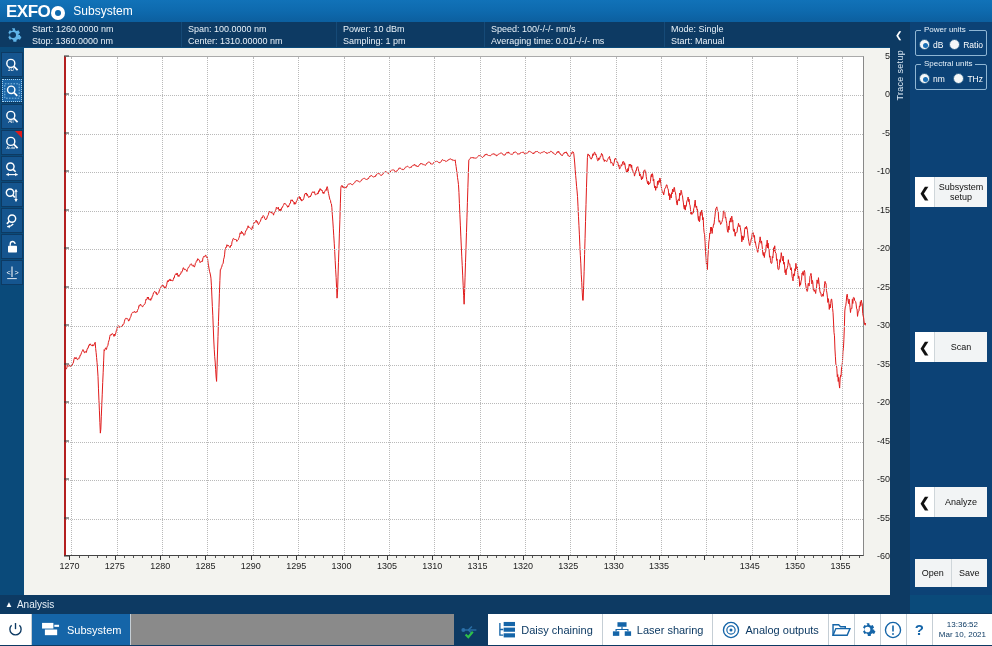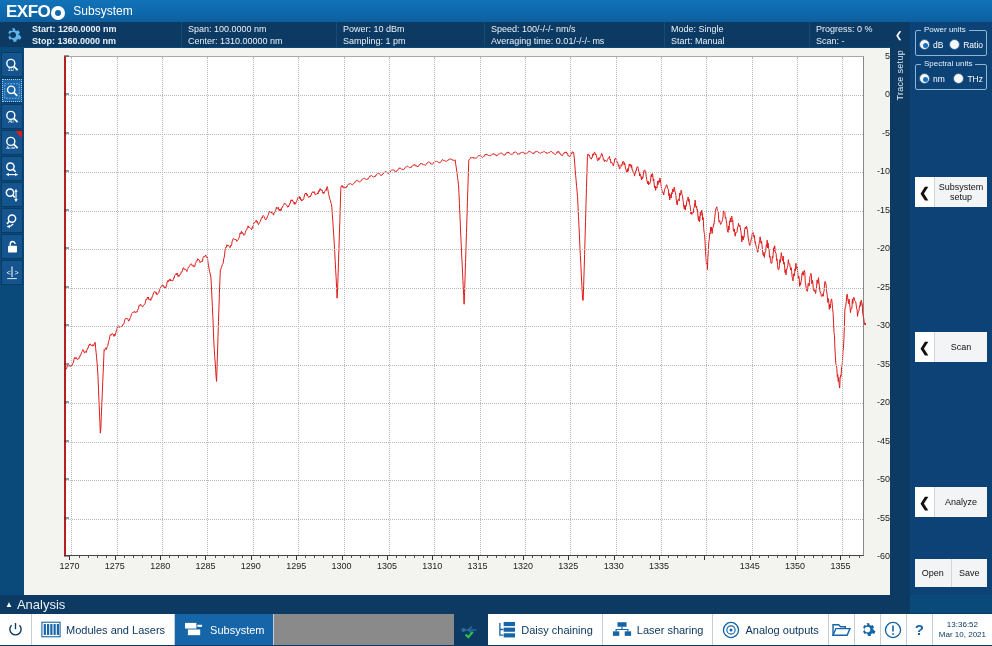--- a/index.html
+++ b/index.html
@@ -45,21 +45,21 @@
     width:26px; display:flex; align-items:center; justify-content:center;
     background:#0d3a63;
   }
   .gear-icon { width:18px; height:18px; }
   .info-cols { flex:1; display:flex; }
   .info-col {
     display:flex; flex-direction:column; justify-content:center;
     padding-left:6px; font-size:9px; line-height:12px; color:#e8f1f8;
     border-left:1px solid #164a77;
   }
-  .info-col:first-child { border-left:none;font-weight:bold; }
+  .info-col:first-child { border-left:none; }
   .c1 { width:155px; } .c2 { width:155px; } .c3 { width:148px; }
   .c4 { width:180px; } .c5 { width:145px; } .c6 { width:110px; }
 
   
   .toolrail {
     position:absolute; left:0; top:52px; width:24px; height:250px;
   }
   .tool {
     position:relative; width:22px; height:25px; margin:0 0 1px 1px;
     background:#15558f; border:1px solid #0d3a63;
@@ -171,21 +171,21 @@
   }
   .bottombtns > div:last-child { border-right:none;text-align:center; }
 
   
   .analysis {
     position:absolute; left:0; top:595px; width:910px; height:18px;
     background:#0d3a63; display:flex; align-items:center; padding-left:5px;
     gap:4px; cursor:pointer;
   }
   .analysis .chv { font-size:8px; color:#fff; }
-  .analysis .txt { font-size:13px; color:#eaf2f9; }
+  .analysis .txt { font-size:10px; color:#eaf2f9; }
 
   
   .taskbar {
     position:absolute; left:0; top:613px; width:992px; height:33px;
     background:#0d3a63; display:flex; align-items:center;
   }
   .tb-btn {
     height:31px; background:#ffffff; color:#0d3a63;
     display:flex; align-items:center; gap:5px; padding:0 9px;
     border-right:1px solid #c5ced5; font-size:11px; cursor:pointer;
@@ -242,24 +242,20 @@
         <span>Power: 10 dBm</span>
         <span>Sampling: 1 pm</span>
       </div>
       <div class="info-col c4">
         <span>Speed: 100/-/-/- nm/s</span>
         <span>Averaging time: 0.01/-/-/- ms</span>
       </div>
       <div class="info-col c5">
         <span>Mode: Single</span>
         <span>Start: Manual</span>
-      </div>
-      <div class="info-col c6">
-        <span>Progress: 0 %</span>
-        <span>Scan: -</span>
       </div>
     </div>
   </div>
 
   <div class="toolrail">
 
     <div class="tool">
       <svg width="16" height="16" viewBox="0 0 20 20">
         <circle cx="8.5" cy="8" r="5" fill="none" stroke="#fff" stroke-width="1.8"></circle>
         <line x1="12.3" y1="11.8" x2="17" y2="16.5" stroke="#fff" stroke-width="2.2"></line>
@@ -595,33 +591,20 @@
 
   <div class="taskbar">
 
     <div class="tb-btn power">
       <svg width="17" height="17" viewBox="0 0 20 20">
         <path d="M5.4 5a6.6 6.6 0 109.2 0" fill="none" stroke="#0d3a63" stroke-width="1.6"></path>
         <line x1="10" y1="2.4" x2="10" y2="9.6" stroke="#0d3a63" stroke-width="1.6"></line>
       </svg>
     </div>
 
-    <div class="tb-btn">
-      <svg width="20" height="17" viewBox="0 0 22 18">
-        <rect x="1" y="1" width="20" height="16" fill="none" stroke="#1565a8" stroke-width="1.2"></rect>
-        <g fill="#1565a8">
-          <rect x="3" y="3" width="2.4" height="12"></rect>
-          <rect x="6.6" y="3" width="2.4" height="12"></rect>
-          <rect x="10.2" y="3" width="2.4" height="12"></rect>
-          <rect x="13.8" y="3" width="2.4" height="12"></rect>
-          <rect x="17.4" y="3" width="2.4" height="12"></rect>
-        </g>
-      </svg>
-      <span>Modules and Lasers</span>
-    </div>
 
     <div class="tb-btn active">
       <svg width="21" height="17" viewBox="0 0 22 18">
         <rect x="1" y="2" width="12" height="6" fill="#ffffff"></rect>
         <rect x="4" y="9" width="13" height="6" fill="#ffffff"></rect>
         <rect x="14" y="4" width="5" height="2.2" fill="#ffffff"></rect>
       </svg>
       <span>Subsystem</span>
     </div>
 

